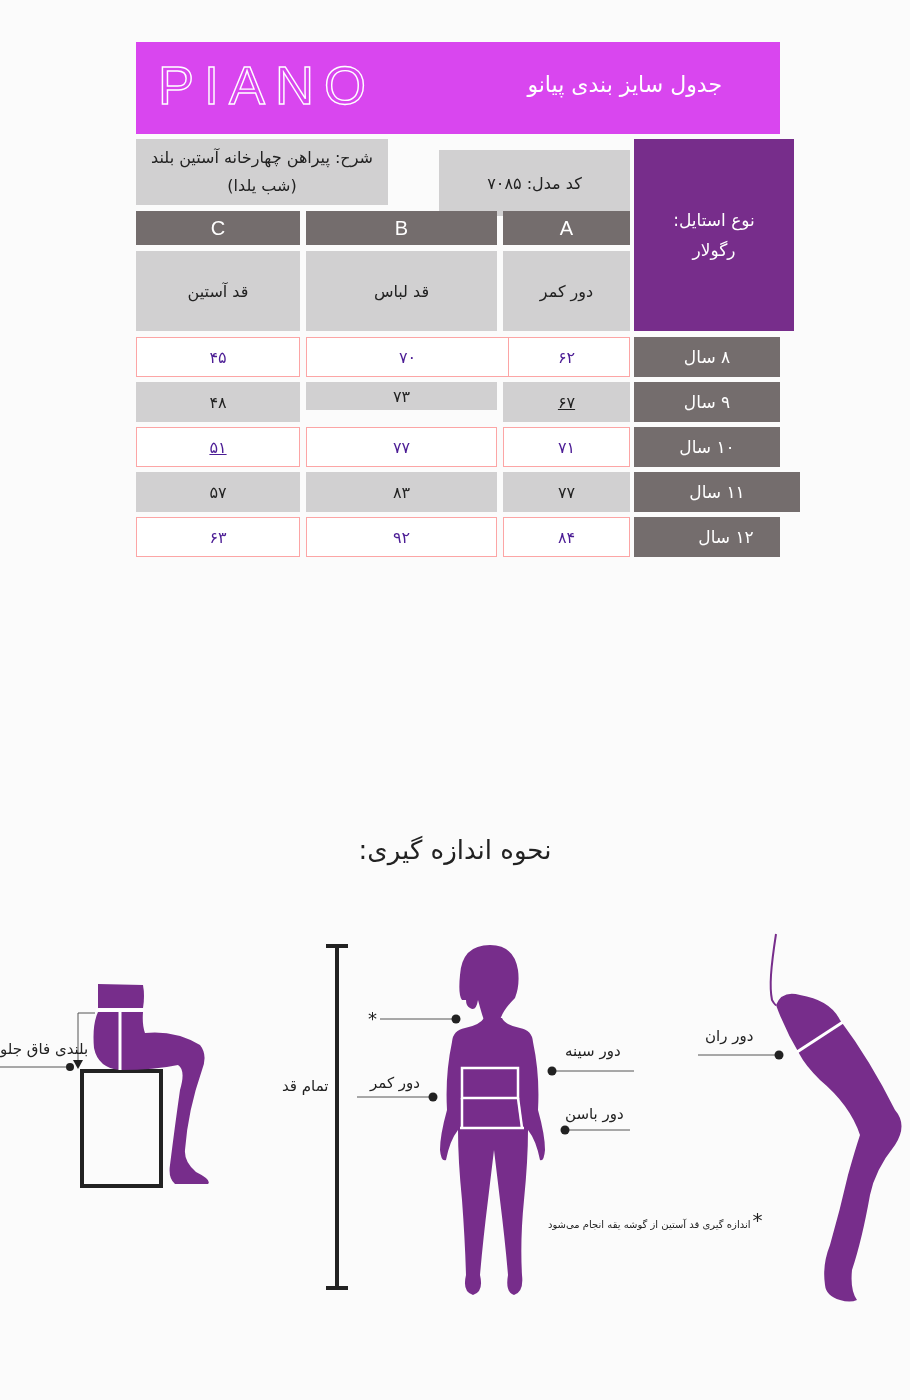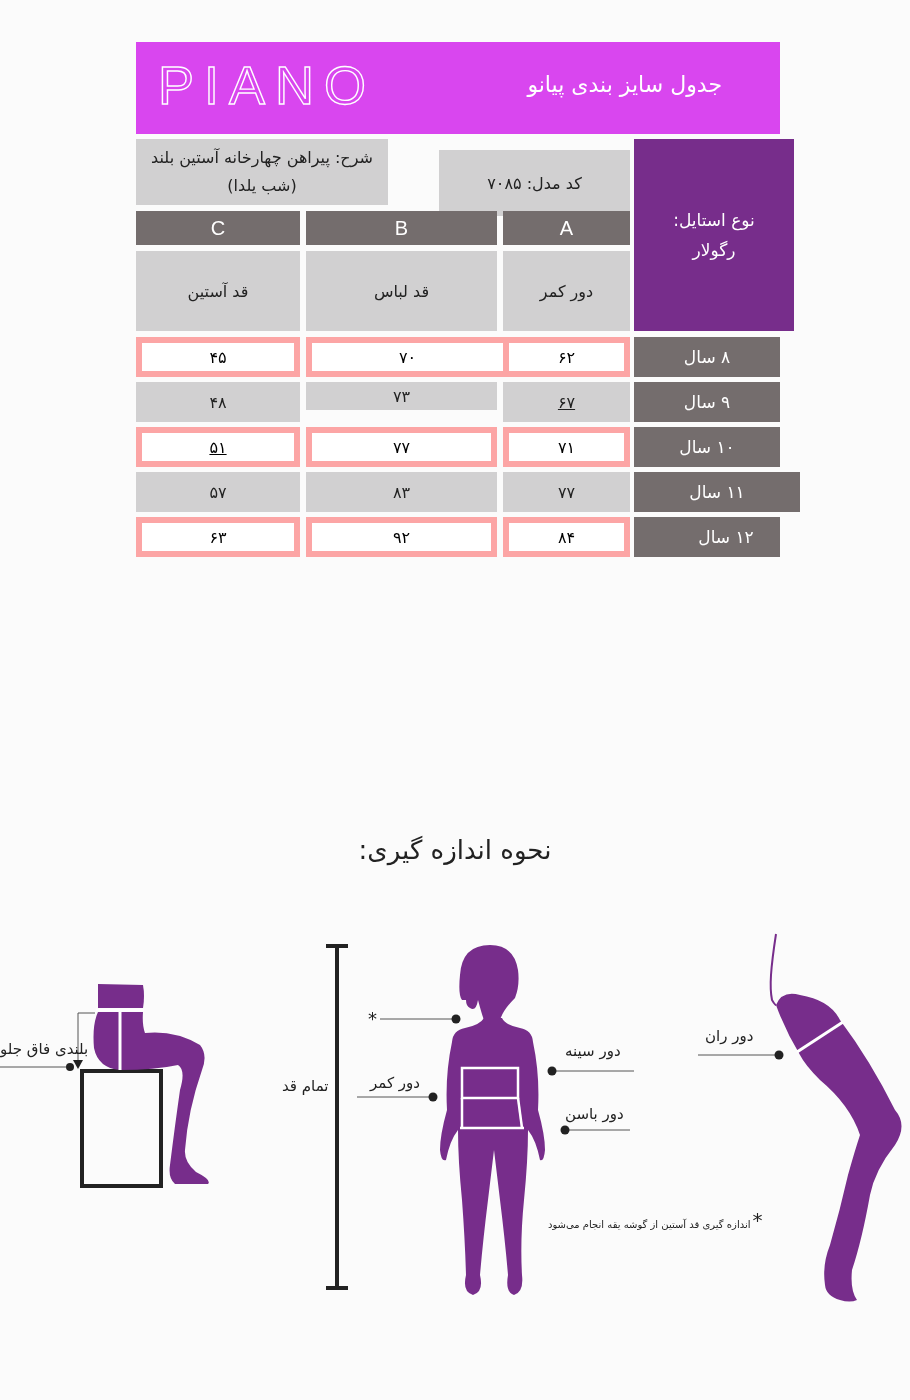--- a/index.html
+++ b/index.html
@@ -10,21 +10,21 @@
 
   
   .header { left: 136px; top: 42px; width: 644px; height: 92px; background: #d946ef; }
   .brand { left: 22px; top: 12px; color: #fff; font-family: "Liberation Sans", sans-serif; font-weight: 300; font-size: 54px; letter-spacing: 10px; -webkit-text-stroke: 0.3px #fff; color: transparent; }
   .brand span { -webkit-text-stroke: 1.4px #fff; }
   .header-title { right: 58px; top: 30px; color: #fff; font-size: 22px; direction: rtl; }
 
   .cell { display: flex; align-items: center; justify-content: center; text-align: center; direction: rtl; font-size: 16px; }
   .gray { background: #d1d0d1; color: #222; }
   .dark { background: #746d6d; color: #fff; }
-  .white { background: #ffffff; border: 6px solid #fca5a5; color: #000000; }
+  .white { background: #ffffff; border: 1px solid #fca5a5; color: #4c1d95; }
   .purple { background: #772d8b; color: #fff; }
 
   .row-label { font-size: 17px; }
   .num { font-size: 16px; }
 
   
   .how-title { left: 0; width: 910px; top: 835px; text-align: center; font-size: 26px; direction: rtl; color: #222; }
   .lbl { font-size: 15px; direction: rtl; color: #222; white-space: nowrap; }
   .note { font-size: 10px; direction: rtl; color: #222; white-space: nowrap; margin-left: 12px; }
 </style>

